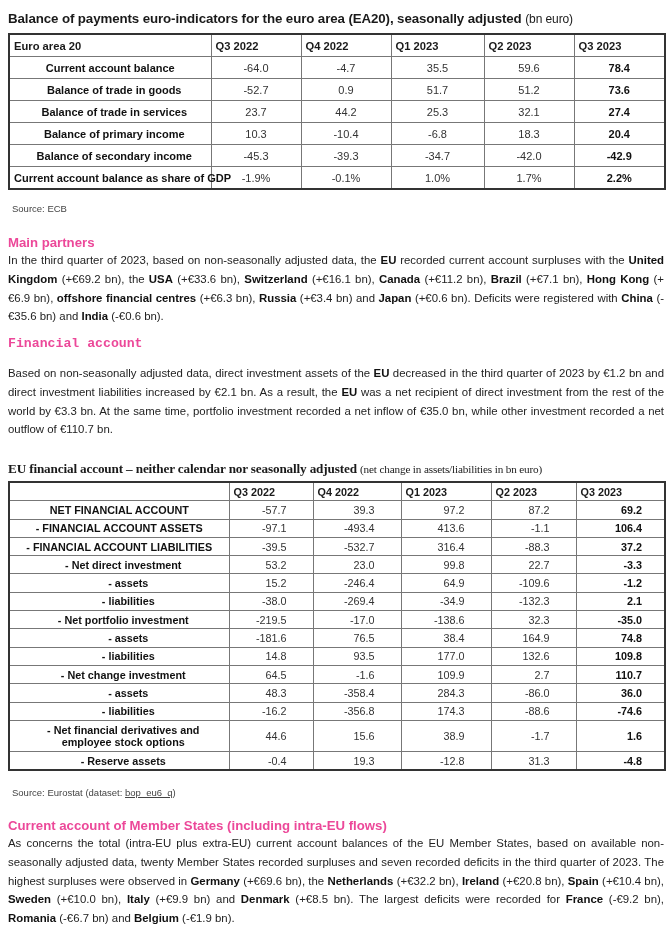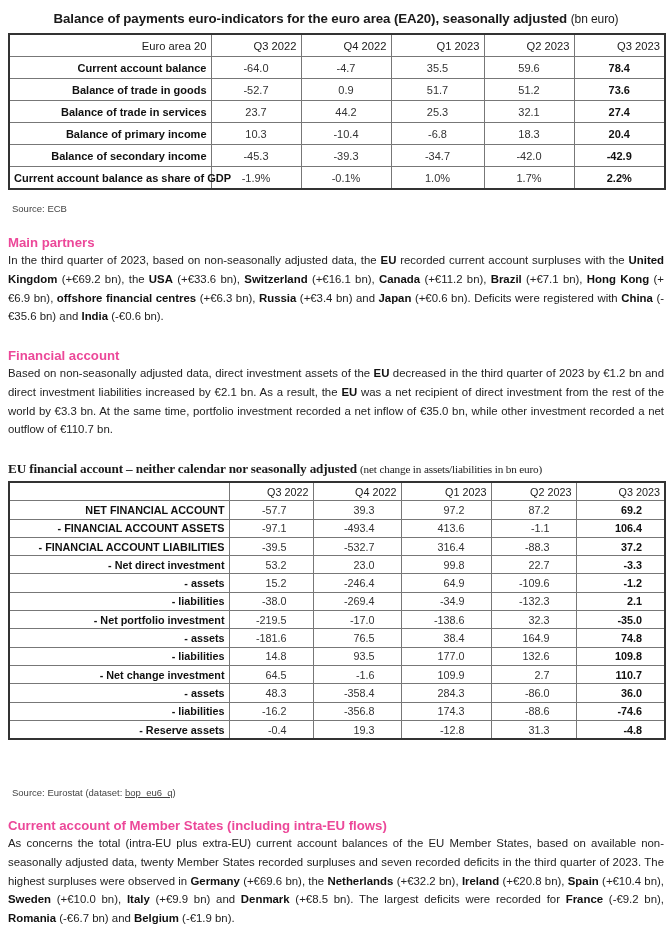--- a/index.html
+++ b/index.html
@@ -1,29 +1,29 @@
 <!DOCTYPE html>
 <html><head>
 <meta charset="utf-8">
 <style>
   html, body { margin:0; padding:0; background:#ffffff; }
   body { width:671px; height:939px; position:relative; overflow:hidden;
          font-family:"Liberation Sans", sans-serif; color:#1a1a1a; }
   .page { position:absolute; left:8px; top:0; width:656px; }
-  .t1-title { position:absolute; left:0; top:11px; width:656px; text-align:center;
+  .t1-title { position:absolute; left:0; top:11px; width:656px; 
               font-size:13.3px; font-weight:bold; letter-spacing:-0.1px; }
   .t1-title .unit { font-weight:normal; font-size:12px; }
   table { border-collapse:collapse; table-layout:fixed; position:absolute; left:0; }
   table.t1 { top:33px; width:656px; border:2px solid #333; }
   table td, table th { border:1px solid #777; font-size:11px; padding:0 4px; height:21px;
                        vertical-align:middle; }
-  table th { font-weight:normal; text-align:right; font-size:11.2px; }
+  table th { font-weight:bold; text-align:left; font-size:11.2px; }
   td.num { text-align:center; color:#333; }
   td.num.bold { font-weight:bold; color:#111; }
-  td.lbl { font-weight:bold; color:#111; text-align:right; white-space:nowrap; }
+  td.lbl { font-weight:bold; color:#111; text-align:center; white-space:nowrap; }
   td.lbl.i1 { padding-left:12px; }
   td.lbl.i2 { padding-left:22px; }
   td.lbl.wrap { white-space:normal; line-height:12px; }
   .source { position:absolute; font-size:9.5px; color:#444; }
   .source u { text-decoration:underline; }
   h3 { position:absolute; left:0; margin:0; font-size:13.2px; font-weight:bold; color:#ec4899; }
   p.para { position:absolute; left:0; margin:0; width:656px; font-size:11.4px; line-height:18.8px;
            text-align:justify; color:#222; }
   p.para b { color:#111; }
   .t2-title { position:absolute; left:0; top:461px; width:660px; font-size:13.2px; font-weight:bold; white-space:nowrap; letter-spacing:-0.15px;font-family:Liberation Serif, serif; }
@@ -113,21 +113,21 @@
           <td class="num bold">2.2%</td>
         </tr>
       </tbody>
   </table>
 
   <div class="source" style="top:203px; left:4px;">Source: ECB</div>
 
   <h3 style="top:235px;">Main partners</h3>
   <p class="para" style="top:251px;"><span>In the third quarter of 2023, based on non-seasonally adjusted data, the </span><b>EU</b><span> recorded current account surpluses with the </span><b>United Kingdom</b><span> (+€69.2 bn), the </span><b>USA</b><span> (+€33.6 bn), </span><b>Switzerland</b><span> (+€16.1 bn), </span><b>Canada</b><span> (+€11.2 bn), </span><b>Brazil</b><span> (+€7.1 bn), </span><b>Hong Kong</b><span> (+€6.9 bn), </span><b>offshore financial centres</b><span> (+€6.3 bn), </span><b>Russia</b><span> (+€3.4 bn) and </span><b>Japan</b><span> (+€0.6 bn). Deficits were registered with </span><b>China</b><span> (-€35.6 bn) and </span><b>India</b><span> (-€0.6 bn).</span></p>
 
-  <h3 style="top:348px;">Financial account</h3>
+  <h3 style="top:336px;font-family:Liberation Mono, monospace;">Financial account</h3>
   <p class="para" style="top:364px;"><span>Based on non-seasonally adjusted data, direct investment assets of the </span><b>EU</b><span> decreased in the third quarter of 2023 by €1.2 bn and direct investment liabilities increased by €2.1 bn. As a result, the </span><b>EU</b><span> was a net recipient of direct investment from the rest of the world by €3.3 bn. At the same time, portfolio investment recorded a net inflow of €35.0 bn, while other investment recorded a net outflow of €110.7 bn.</span></p>
 
   <div class="t2-title">
     <span>EU financial account – neither calendar nor seasonally adjusted</span>
     <span class="unit">(net change in assets/liabilities in bn euro)</span>
   </div>
 
   <table class="t2">
     <colgroup>
       <col style="width:220px">
@@ -237,20 +237,28 @@
           <td class="num bold">36.0</td>
         </tr>
         <tr>
           <td class="lbl i2">- liabilities</td>
           <td class="num">-16.2</td>
           <td class="num">-356.8</td>
           <td class="num">174.3</td>
           <td class="num">-88.6</td>
           <td class="num bold">-74.6</td>
         </tr>
+        <tr class="tall">
+          <td class="lbl i1 wrap">- Net financial derivatives and employee stock options</td>
+          <td class="num">44.6</td>
+          <td class="num">15.6</td>
+          <td class="num">38.9</td>
+          <td class="num">-1.7</td>
+          <td class="num bold">1.6</td>
+        </tr>
         <tr>
           <td class="lbl i1">- Reserve assets</td>
           <td class="num">-0.4</td>
           <td class="num">19.3</td>
           <td class="num">-12.8</td>
           <td class="num">31.3</td>
           <td class="num bold">-4.8</td>
         </tr>
       </tbody>
   </table>

